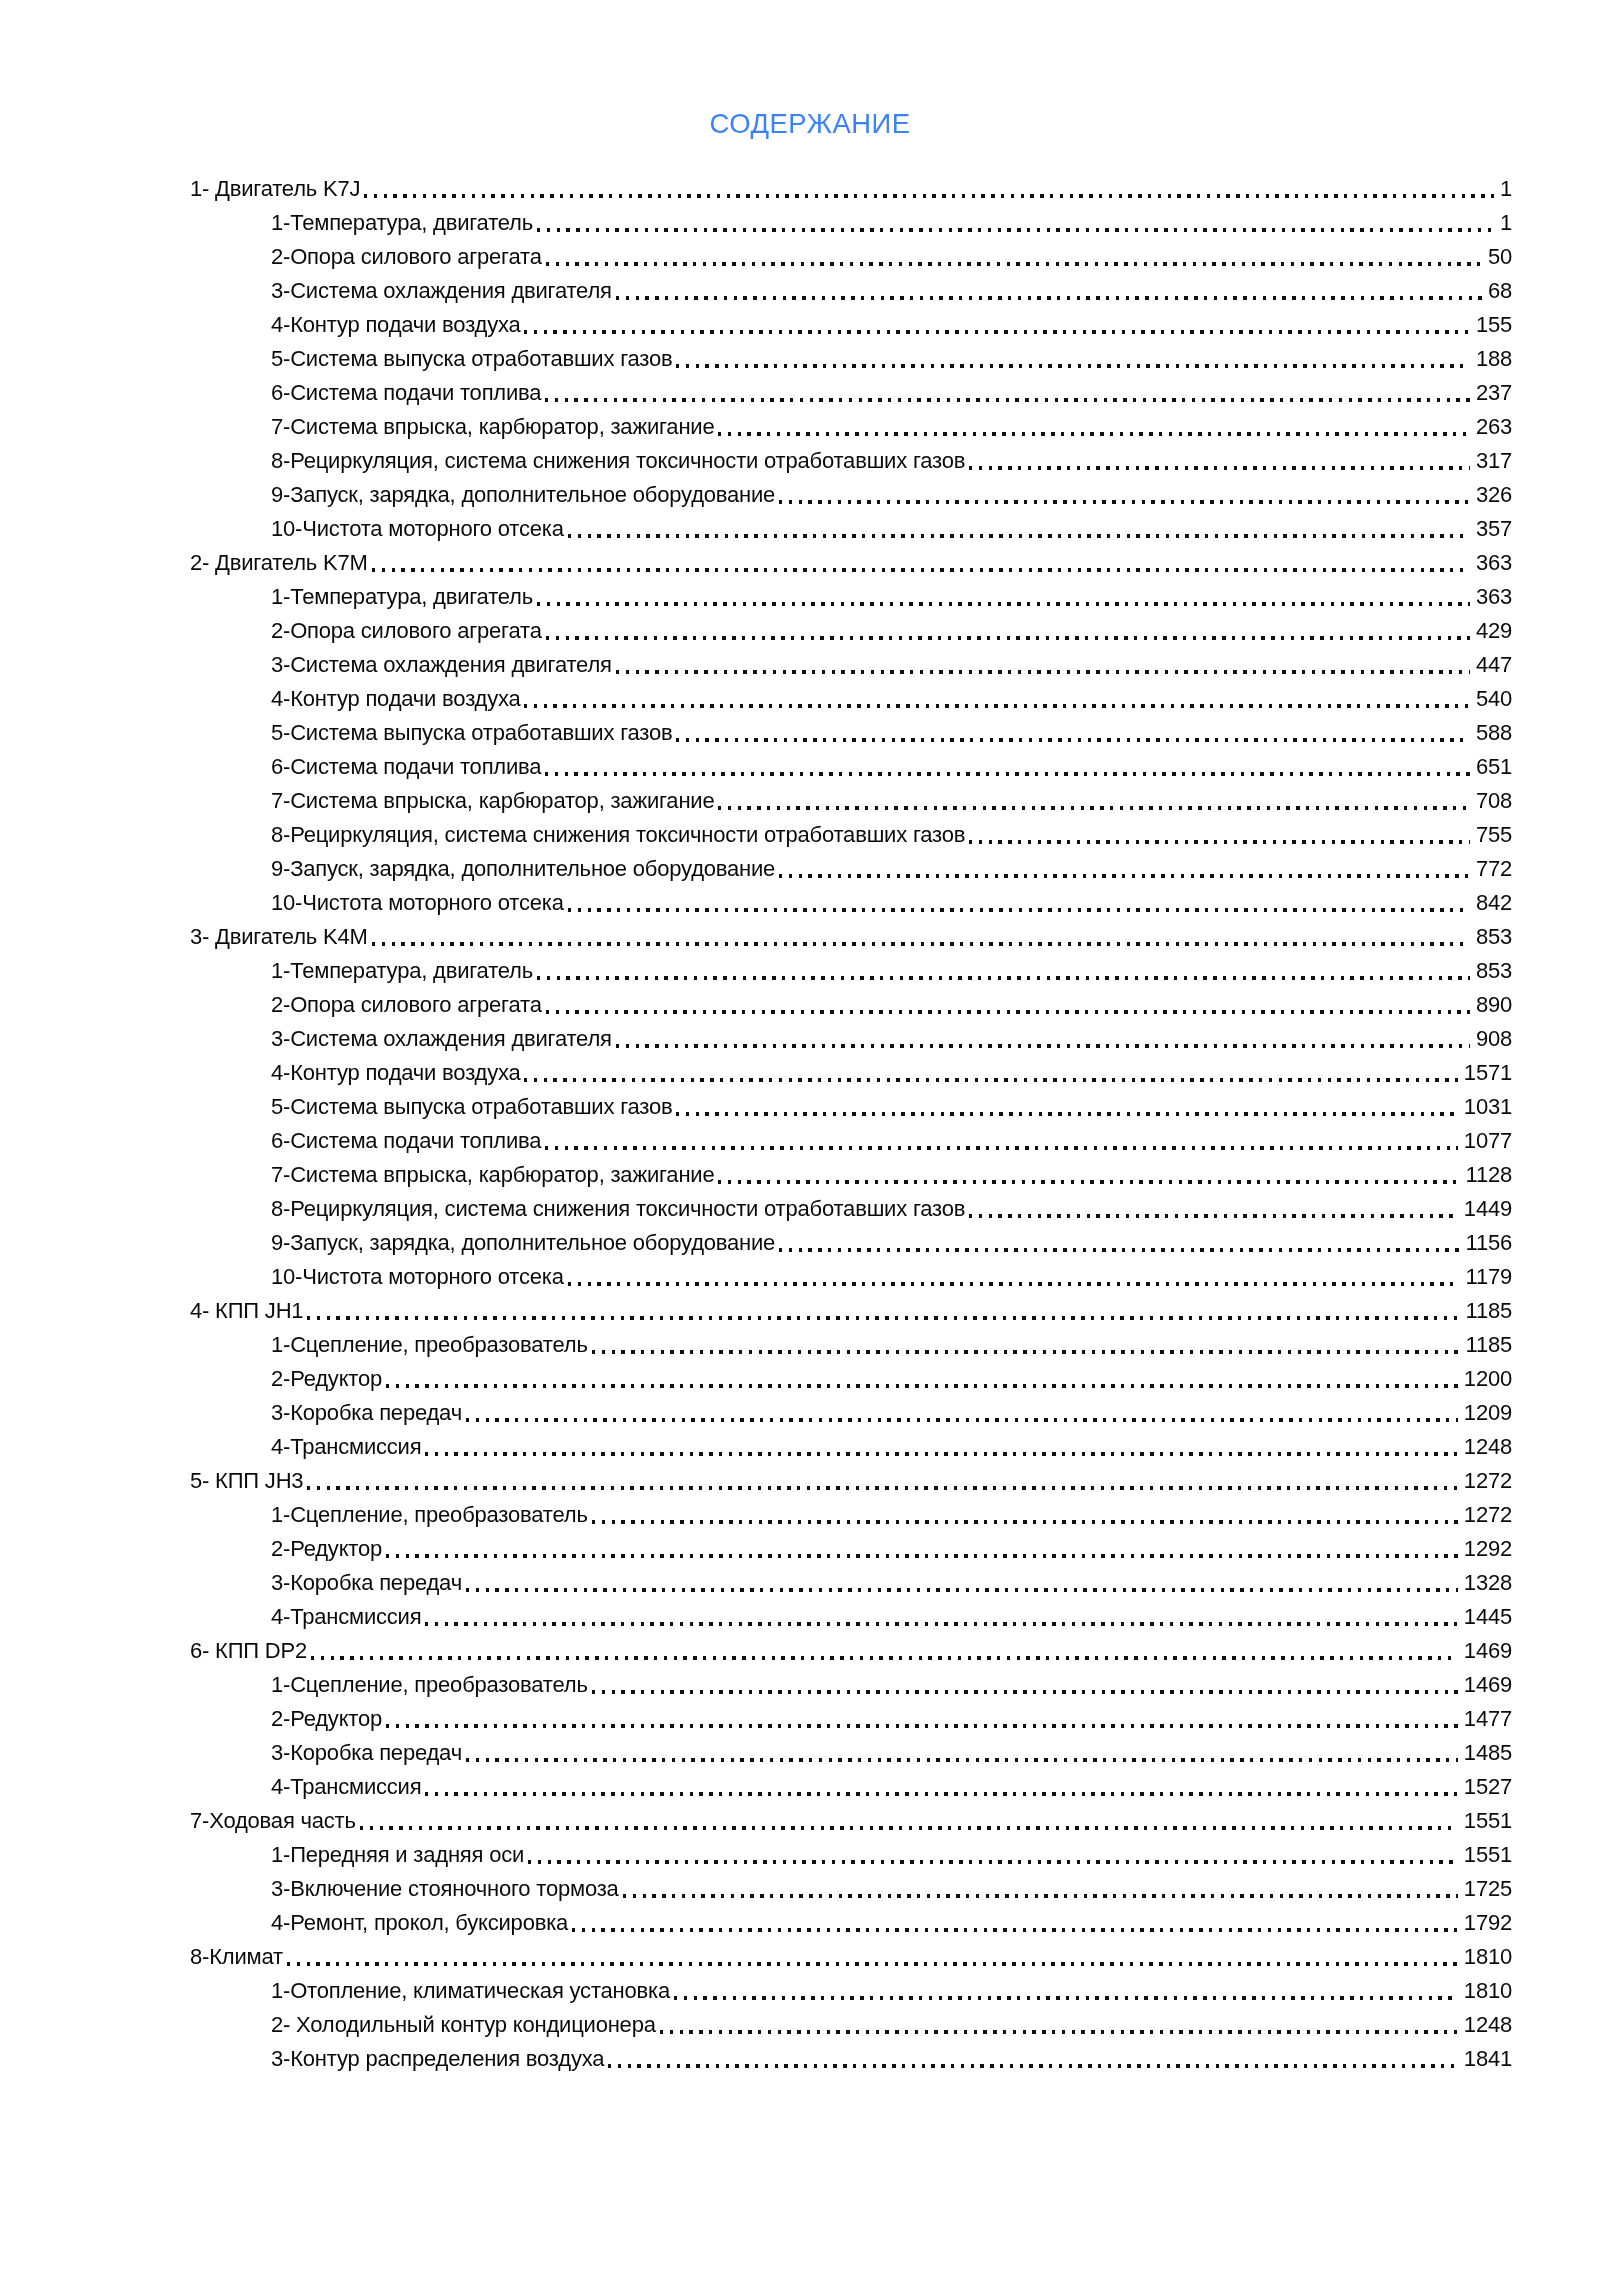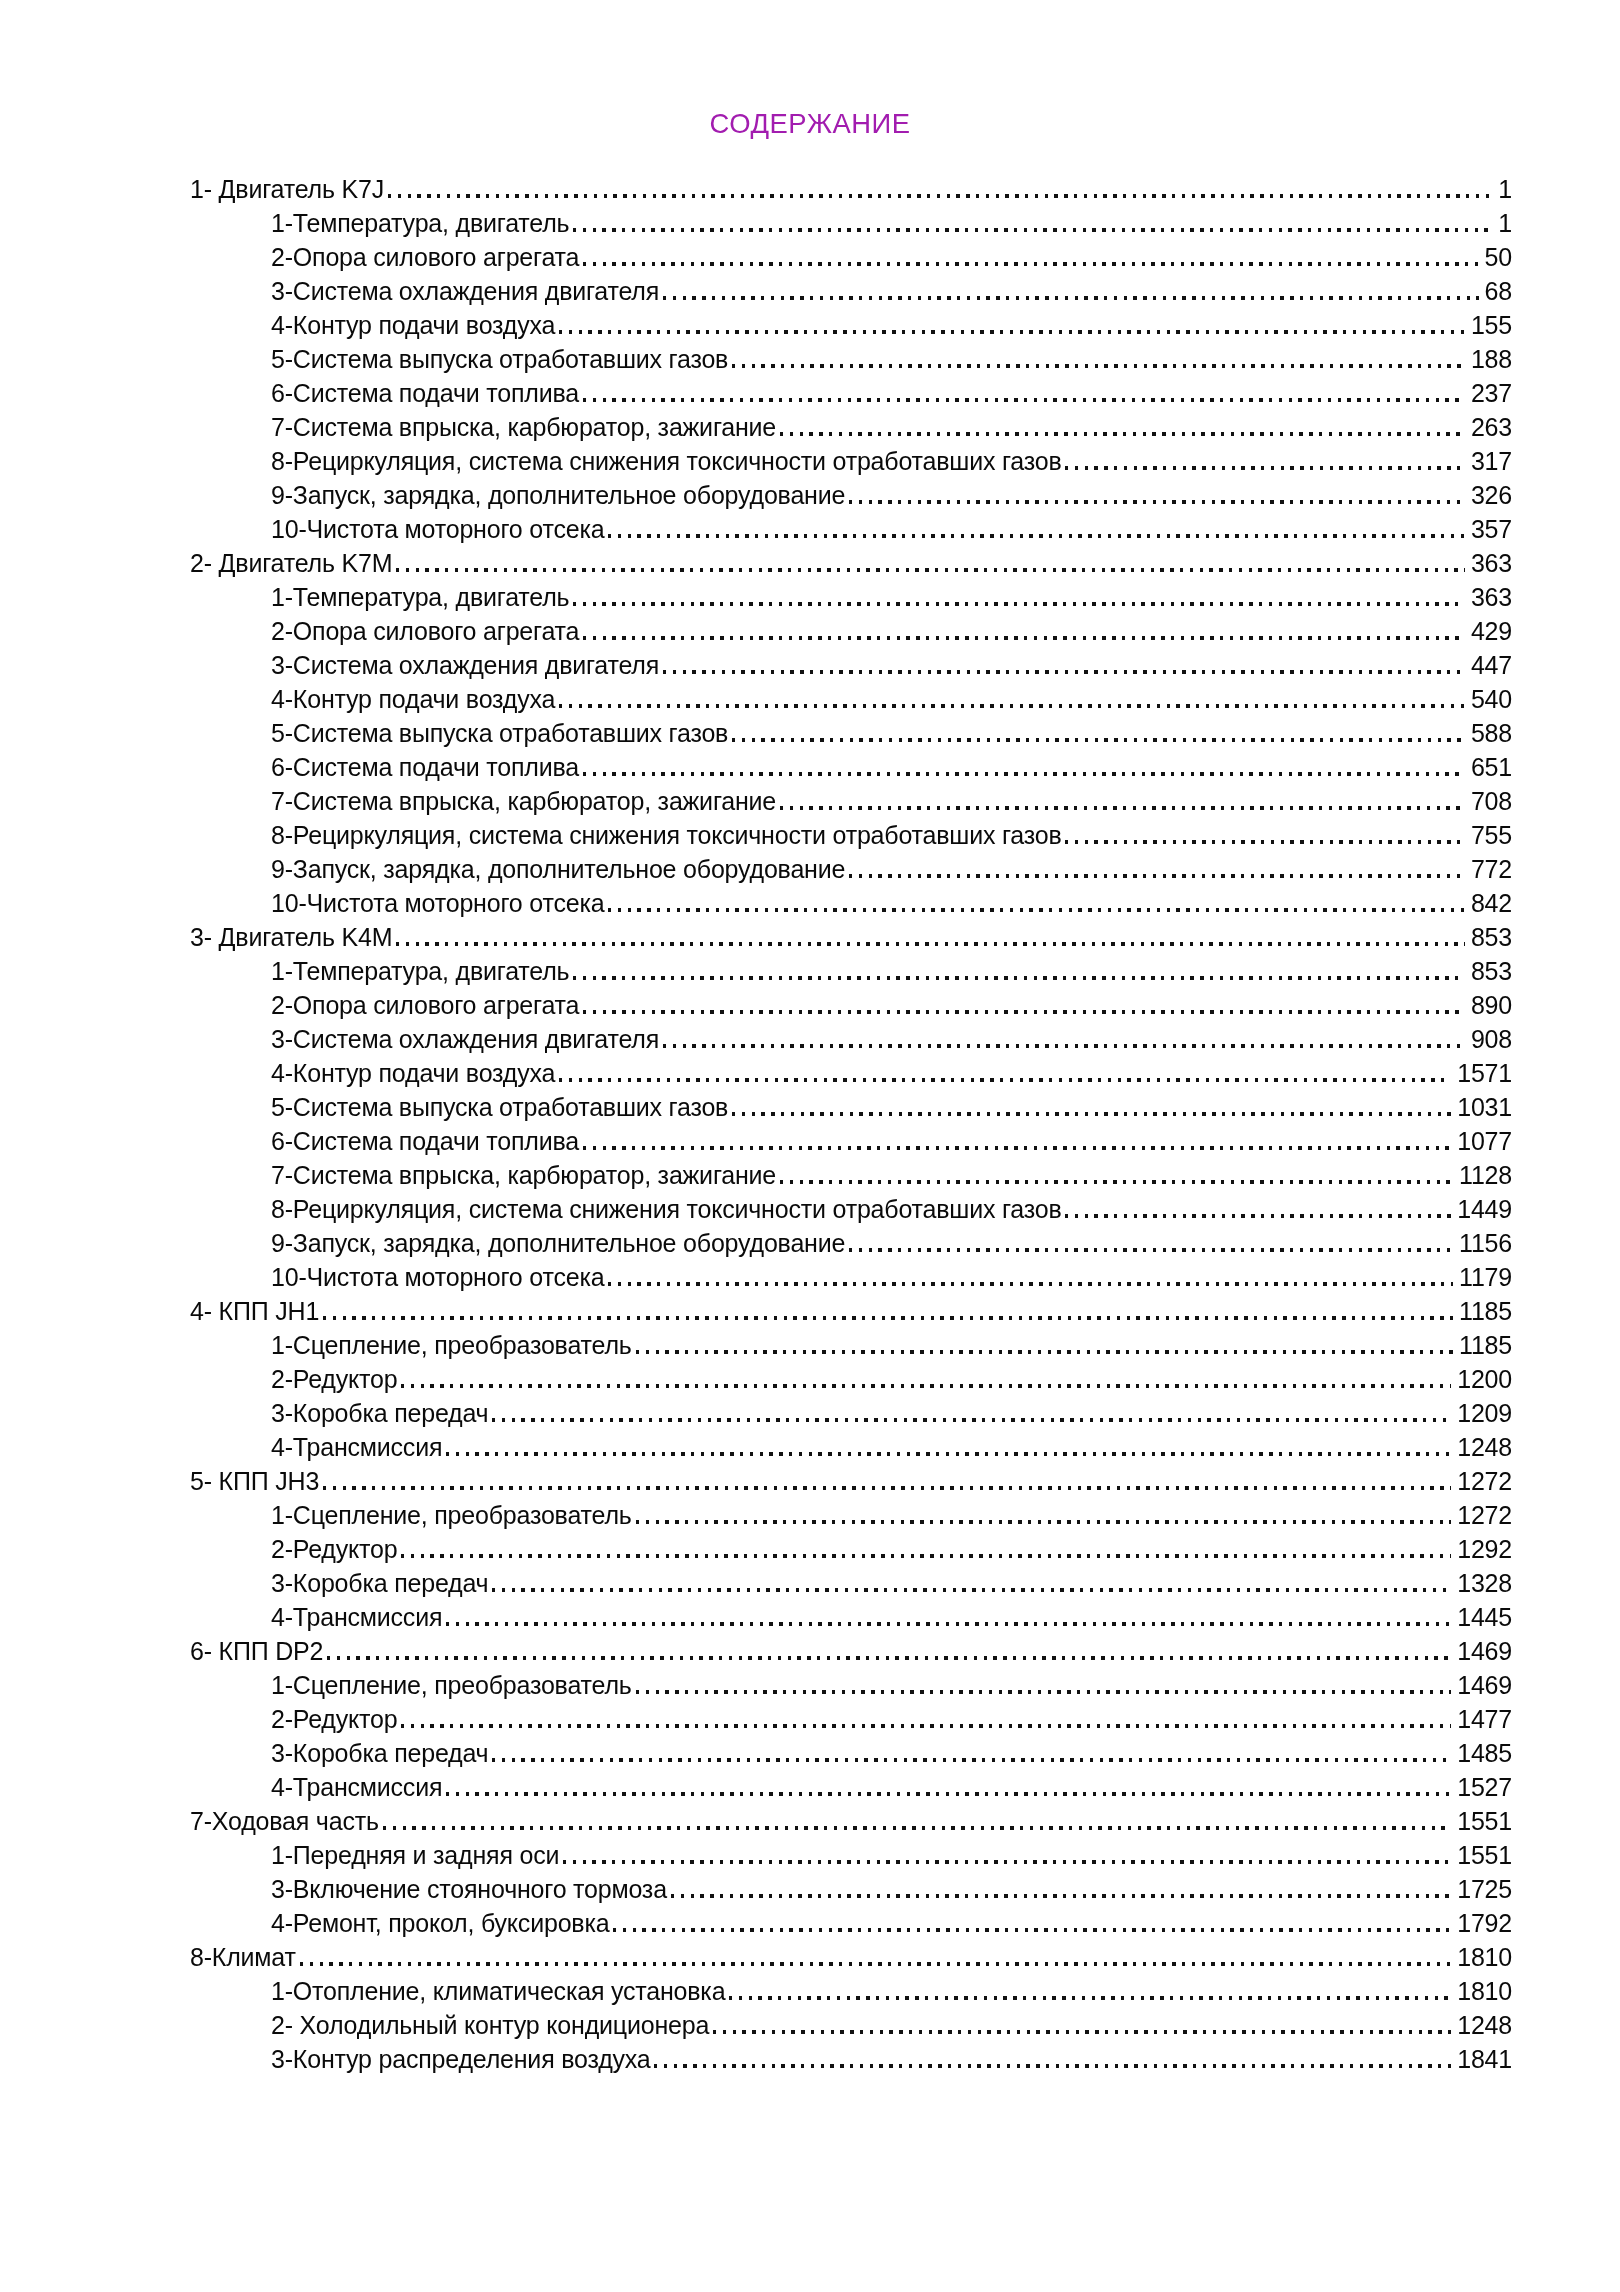--- a/index.html
+++ b/index.html
@@ -17,33 +17,33 @@
   }
   .doc-title {
     position: absolute;
     top: 109px;
     left: 0;
     width: 1620px;
     text-align: center;
     font-size: 27.4px;
     line-height: 29px;
     letter-spacing: 0.5px;
-    color: #a21caf;
+    color: #3b82f6;
   }
   .toc {
     position: absolute;
     top: 172px;
     left: 190px;
     width: 1322px;
   }
   .row {
     display: flex;
     align-items: stretch;
     height: 34px;
-    font-size: 25px;
+    font-size: 22px;
     line-height: 34px;
     white-space: nowrap;
     letter-spacing: -0.2px;
     color: #0a0a0a;
   }
   .row.lvl2 {
     padding-left: 81px;
   }
   .label {
     flex: 0 0 auto;

